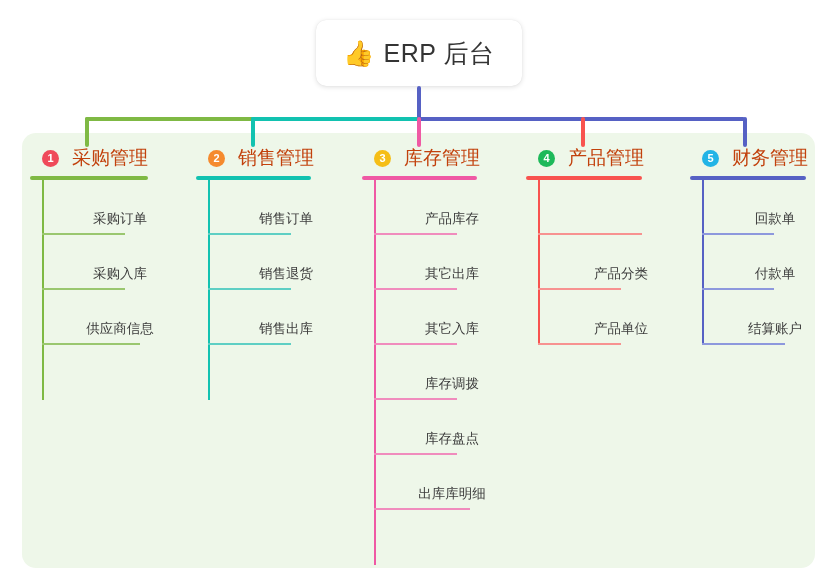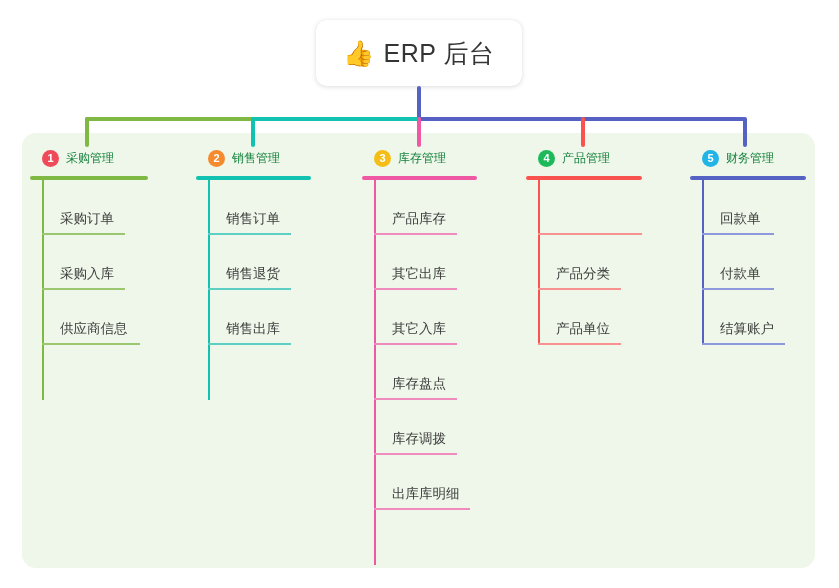--- a/index.html
+++ b/index.html
@@ -93,23 +93,24 @@
     height: 17px;
     border-radius: 50%;
     color: #ffffff;
     font-size: 11px;
     line-height: 17px;
     text-align: center;
     font-weight: bold;
     flex: none;
   }
   .col-title {
-    font-size: 12px;
-    color: #15803d;
+    font-size: 19px;
+    color: #c2410c;
     white-space: nowrap;
+    margin-left: 6px;
   }
   .col-underline {
     height: 4px;
     border-radius: 2px;
     margin-top: 6px;
   }
 
   
   .items {
     position: relative;
@@ -129,20 +130,21 @@
     display: flex;
     flex-direction: column;
     justify-content: flex-end;
   }
   .leaf-label {
     font-size: 13.5px;
     color: #3c3c3c;
     white-space: nowrap;
     padding-left: 30px;
     padding-bottom: 5px;
+    text-align: center;
   }
   .leaf-rule {
     height: 2px;
     margin-left: 12px;
   }
 </style>
 </head>
 <body>
 
 <div id="mindmap">
@@ -229,25 +231,25 @@
       </div>
       <div class="leaf">
         <div class="leaf-label">其它出库</div>
         <div class="leaf-rule" style="background:#f08cbd; width:83px;"></div>
       </div>
       <div class="leaf">
         <div class="leaf-label">其它入库</div>
         <div class="leaf-rule" style="background:#f08cbd; width:83px;"></div>
       </div>
       <div class="leaf">
+        <div class="leaf-label">库存调拨</div>
+        <div class="leaf-rule" style="background:#f08cbd; width:83px;"></div>
+      </div>
+      <div class="leaf">
         <div class="leaf-label">库存盘点</div>
-        <div class="leaf-rule" style="background:#f08cbd; width:83px;"></div>
-      </div>
-      <div class="leaf">
-        <div class="leaf-label">库存调拨</div>
         <div class="leaf-rule" style="background:#f08cbd; width:83px;"></div>
       </div>
       <div class="leaf">
         <div class="leaf-label">出库库明细</div>
         <div class="leaf-rule" style="background:#f08cbd; width:96px;"></div>
       </div>
     </div>
   </div>
 
   <div class="column" style="left:526px; width:160px;">

